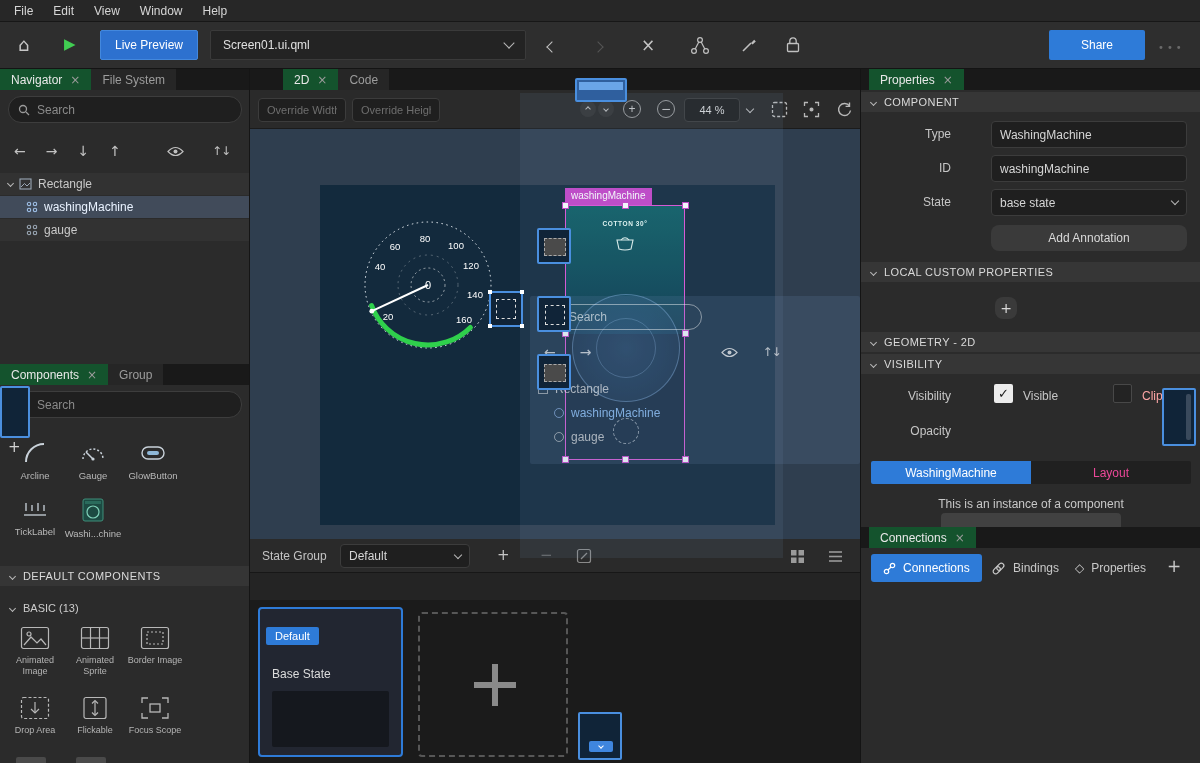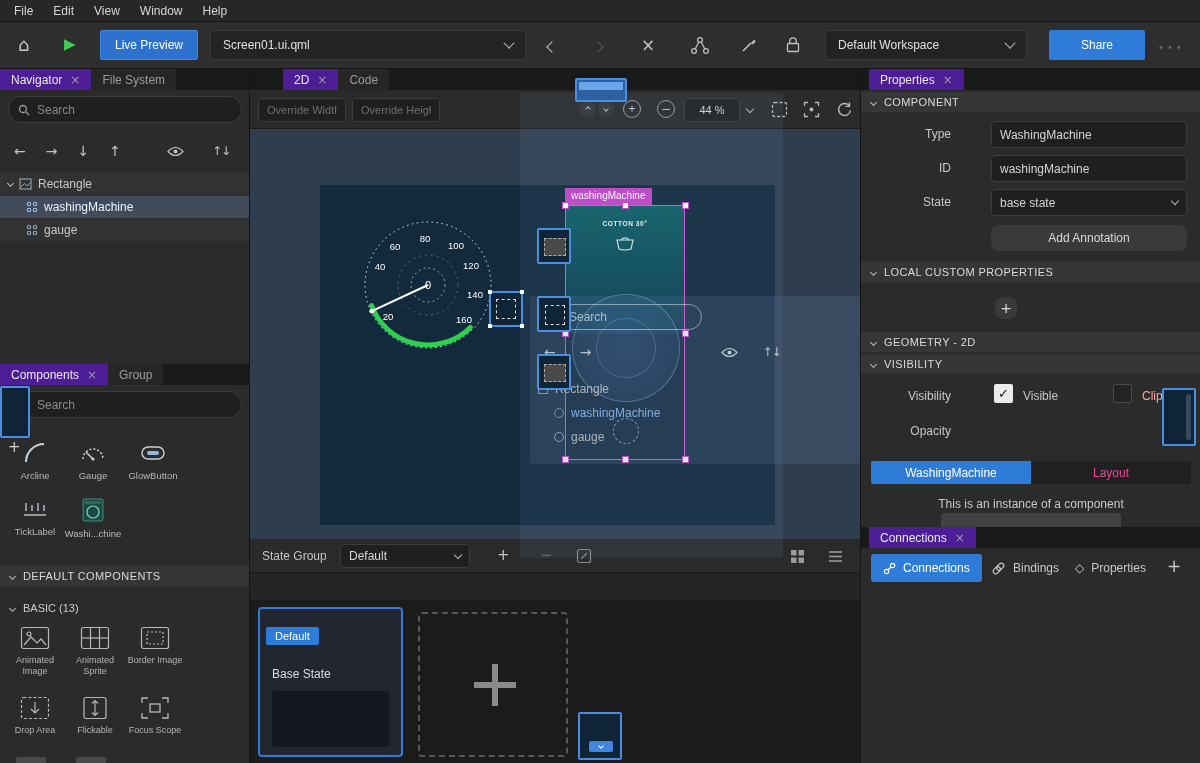--- a/index.html
+++ b/index.html
@@ -6,21 +6,21 @@
 html,body{width:1200px;height:763px;overflow:hidden;background:#1e1e1e}
 #app{position:relative;width:1200px;height:763px;font-size:12px;color:#d2d2d2}
 .ab{position:absolute}
 .row{display:flex;align-items:center}
 .sym{font-family:"DejaVu Sans","Liberation Sans",sans-serif}
 .menubar{background:#272727;display:flex;align-items:center;padding-left:4px;border-bottom:1px solid #171717}
 .menubar span{padding:0 10px;color:#d6d6d6}
 .chev{display:inline-block;width:6px;height:6px;border-right:1.5px solid #b8b8b8;border-bottom:1.5px solid #b8b8b8;transform:rotate(45deg)}
 .tabbar{position:absolute;left:0;top:0;width:100%;height:21px;background:#191919;display:flex}
 .tab{display:flex;align-items:center;gap:8px;padding:0 11px;background:#262626;color:#9c9c9c;font-size:12px}
-.tab.active{background:#4c1d95;color:#e8e8e8}
+.tab.active{background:#14532d;color:#e8e8e8}
 .tab .x{font-size:12px;color:#9c9c9c}
 .search{background:#1f1f1f;border:1px solid #3d3d3d;border-radius:13px;display:flex;align-items:center;gap:7px;padding:0 9px}
 .search input{flex:1;background:transparent;border:none;outline:none;color:#cfcfcf;font-size:12px;min-width:0}
 .search input::placeholder{color:#8a8a8a}
 .trow{display:flex;align-items:center;gap:6px;height:22px;width:100%;padding-left:8px;color:#c9c9c9}
 .inp{background:#1f1f1f;border:1px solid #3c3c3c;border-radius:4px;color:#d6d6d6;display:flex;align-items:center;padding:0 8px}
 .inp input{background:transparent;border:none;outline:none;color:#cfcfcf;font-size:11px;width:100%}
 .inp input::placeholder{color:#6e6e6e}
 .btn{background:#3a3a3a;border-radius:8px;color:#d9d9d9;display:flex;align-items:center;justify-content:center}
 .blue{background:#2e7bd8 !important;color:#fff !important}
@@ -76,24 +76,20 @@
         </svg>
     </span>
     <span class="ab" style="left:784px;top:13px">
       <svg width="18" height="19">
           <g fill="none" stroke="#c0c0c0" stroke-width="1.3">
             <rect x="3.5" y="8.5" width="11" height="8" rx="1"></rect>
             <path d="M5.8 8.5 V6 a3.2 3.2 0 0 1 6.4 0 V8.5"></path>
           </g>
         </svg>
     </span>
-    <div class="ab row" style="left:825px;top:8px;width:202px;height:30px;background:#232323;border:1px solid #3a3a3a;border-radius:2px;padding:0 12px;justify-content:space-between">
-      <span style="color:#e0e0e0">Default Workspace</span>
-      <span class="chev" style="width:8px;height:8px;margin-top:-4px"></span>
-    </div>
     <div class="ab" style="left:1049px;top:8px;width:96px;height:30px;background:#2e7bd8;border-radius:2px;display:flex;align-items:center;justify-content:center;color:#fff">Share</div>
     <span class="ab sym" style="left:1158px;top:20px;font-size:10px;letter-spacing:3px;color:#6a6a6a">•••</span>
   </div>
 
   <div class="ab" style="left:0;top:69px;width:250px;height:694px;background:#2b2b2b;border-right:1px solid #151515">
     <div class="tabbar">
       <div class="tab active">
         <span>Navigator</span>
         <span class="x sym">×</span>
       </div>

